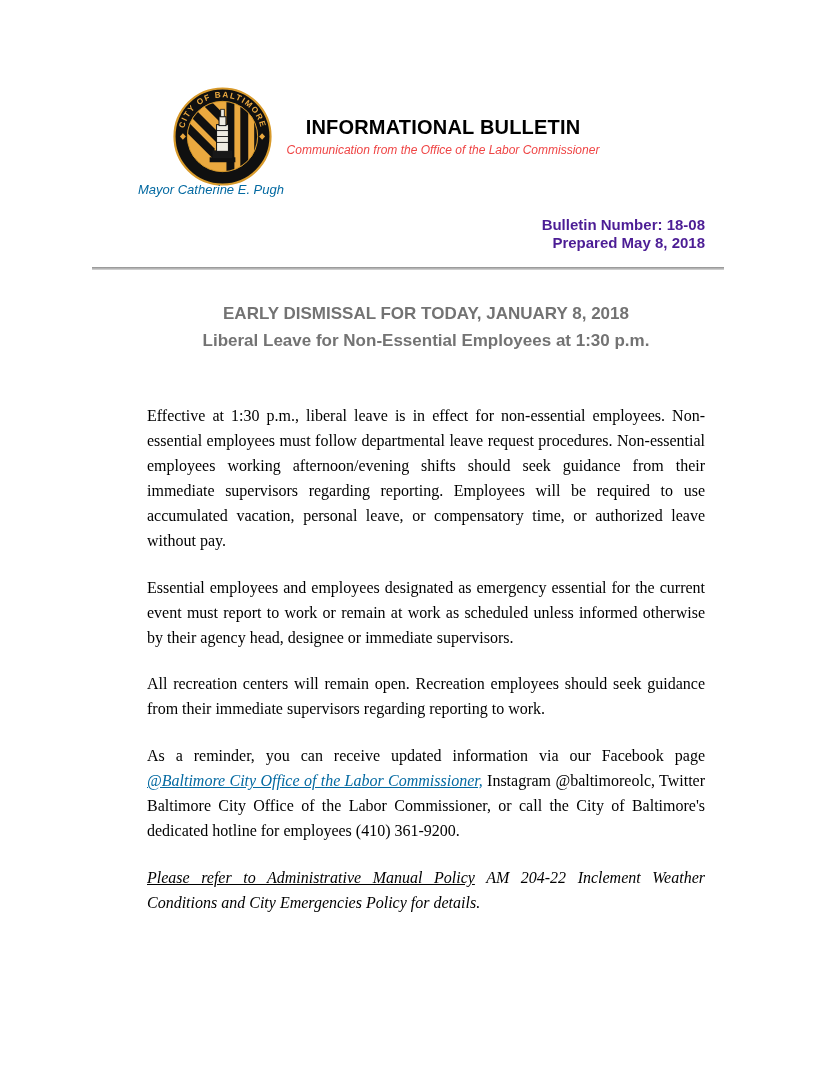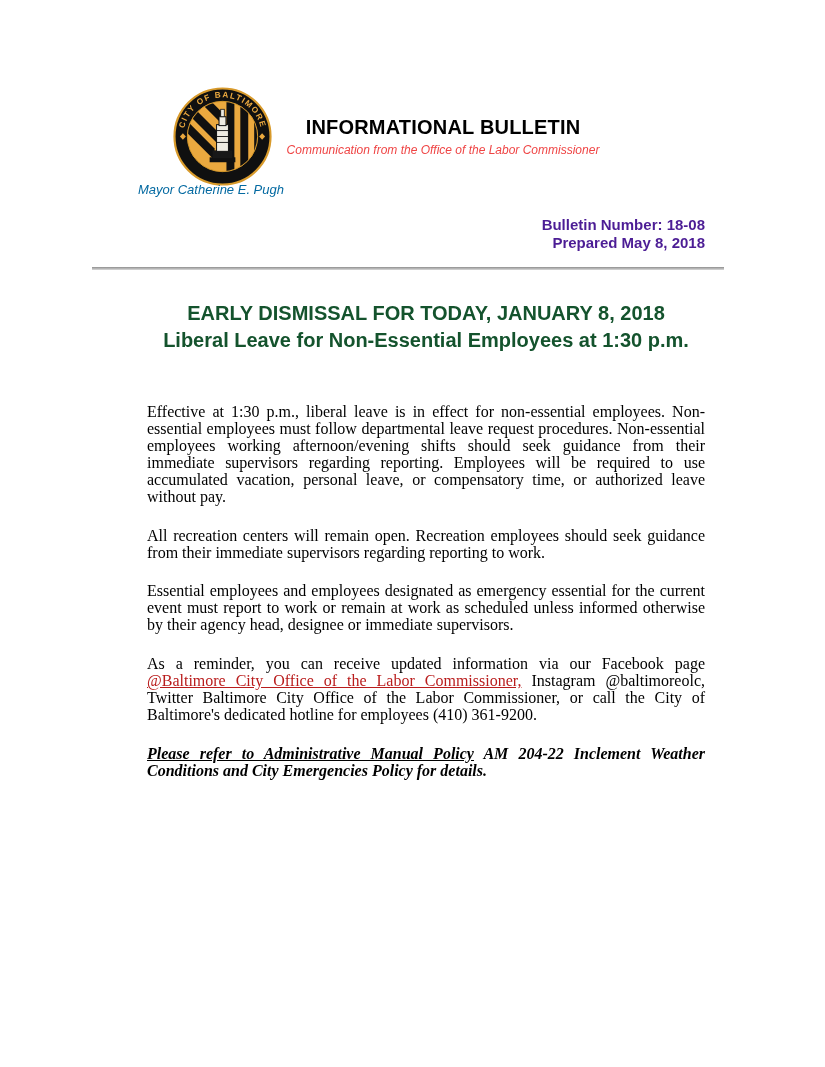--- a/index.html
+++ b/index.html
@@ -87,49 +87,50 @@
 
   
   .notice-title {
     position: absolute;
     top: 300px;
     left: 147px;
     width: 558px;
     text-align: center;
     font-family: "Liberation Sans", sans-serif;
     font-weight: bold;
-    font-size: 20px;
+    font-size: 17px;
     line-height: 27px;
-    color: #14532d;
+    color: #737373;
   }
 
   
   .content {
     position: absolute;
     top: 403px;
     left: 147px;
     width: 558px;
     font-family: "Liberation Serif", serif;
     font-size: 16px;
-    line-height: 17px;
+    line-height: 25px;
     text-align: justify;
     color: #000;
   }
   .content p {
     margin: 0 0 21.7px 0;
   }
   .italic { }
   .link {
+    font-style: italic;
     text-decoration: underline;
-    color: #b91c1c;
+    color: #0369a1;
     cursor: pointer;
   }
   .underlined { text-decoration: underline; }
   .final-para {
-    font-weight: bold;
+    font-weight: normal;
     font-style: italic;
   }
 </style>
 </head>
 <body>
 
 <div class="page">
 
   <div class="seal-wrap">
     <svg viewBox="0 0 100 100" width="99" height="99">
@@ -187,19 +188,19 @@
 
   <div class="rule"></div>
 
   <div class="notice-title">
     <div>EARLY DISMISSAL FOR TODAY, JANUARY 8, 2018</div>
     <div>Liberal Leave for Non-Essential Employees at 1:30 p.m.</div>
   </div>
 
   <div class="content">
     <p>Effective at 1:30 p.m., liberal leave is in effect for non-essential employees.  Non-essential employees must follow departmental leave request procedures.  Non-essential employees working afternoon/evening shifts should seek guidance from their immediate supervisors regarding reporting. Employees will be required to use accumulated vacation, personal leave, or compensatory time, or authorized leave without pay.</p>
+    <p>Essential employees and employees designated as emergency essential for the current event must report to work or remain at work as scheduled unless informed otherwise by their agency head, designee or immediate supervisors.</p>
     <p>All recreation centers will remain open. Recreation employees should seek guidance from their immediate supervisors regarding reporting to work.</p>
-    <p>Essential employees and employees designated as emergency essential for the current event must report to work or remain at work as scheduled unless informed otherwise by their agency head, designee or immediate supervisors.</p>
     <p><span>As a reminder, you can receive updated information via our Facebook page </span><span class="link">@Baltimore City Office of the Labor Commissioner,</span><span> Instagram </span><span class="italic">@baltimoreolc,</span><span> Twitter </span><span class="italic">Baltimore City Office of the Labor Commissioner,</span><span> or call the City of Baltimore's dedicated hotline for employees (410) 361-9200.</span></p>
     <p class="final-para"><span class="underlined">Please refer to Administrative Manual Policy</span><span> AM 204-22 Inclement Weather Conditions and City Emergencies Policy for details.</span></p>
   </div>
 
 </div>
 
 </body></html>

